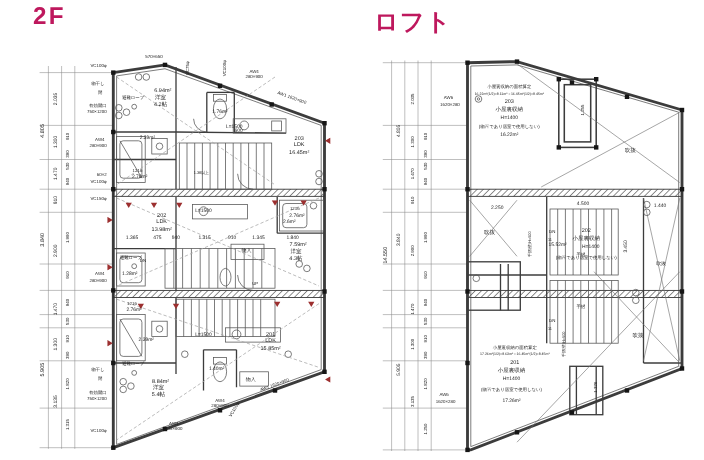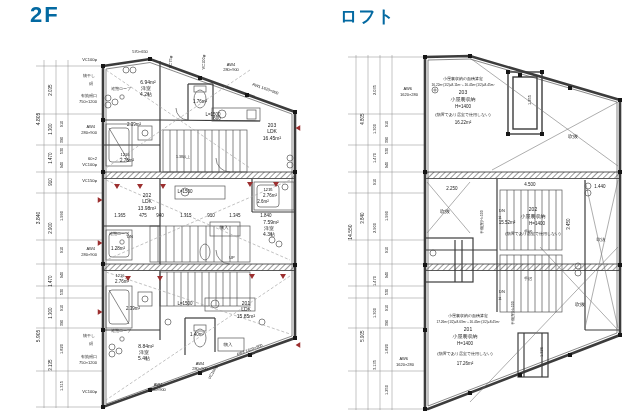--- a/index.html
+++ b/index.html
@@ -1,22 +1,22 @@
 <!DOCTYPE html>
 <html><head>
 <meta charset="utf-8">
 <style>
   html,body{margin:0;padding:0;}
   body{
     width:640px;height:418px;position:relative;background:#ffffff;
     font-family:"Liberation Sans","DejaVu Sans",sans-serif;overflow:hidden;
   }
-  .title{position:absolute;font-weight:bold;color:#0369a1;}
+  .title{position:absolute;font-weight:bold;color:#be185d;}
   #title-2f{left:30px;top:2px;font-size:22px;letter-spacing:2px;}
-  #title-loft{left:340px;top:5px;font-size:17px;letter-spacing:1px;}
+  #title-loft{left:340px;top:5px;font-size:22px;letter-spacing:1px;}
   svg{position:absolute;left:0;top:0;}
   svg text{fill:#222;font-family:"Liberation Sans","DejaVu Sans",sans-serif;}
   .wall{stroke:#3c3c3c;fill:none;}
   .thin{stroke:#555;fill:none;stroke-width:0.7;}
   .xline{stroke:#777;fill:none;stroke-width:0.6;}
   .dash{stroke:#a8a8a8;fill:none;stroke-width:0.7;stroke-dasharray:3 2;}
   .dim{stroke:#8a8a8a;fill:none;stroke-width:0.5;}
   .pillar{fill:#161616;}
   .fix{stroke:#565656;fill:none;stroke-width:0.7;}
 </style>

